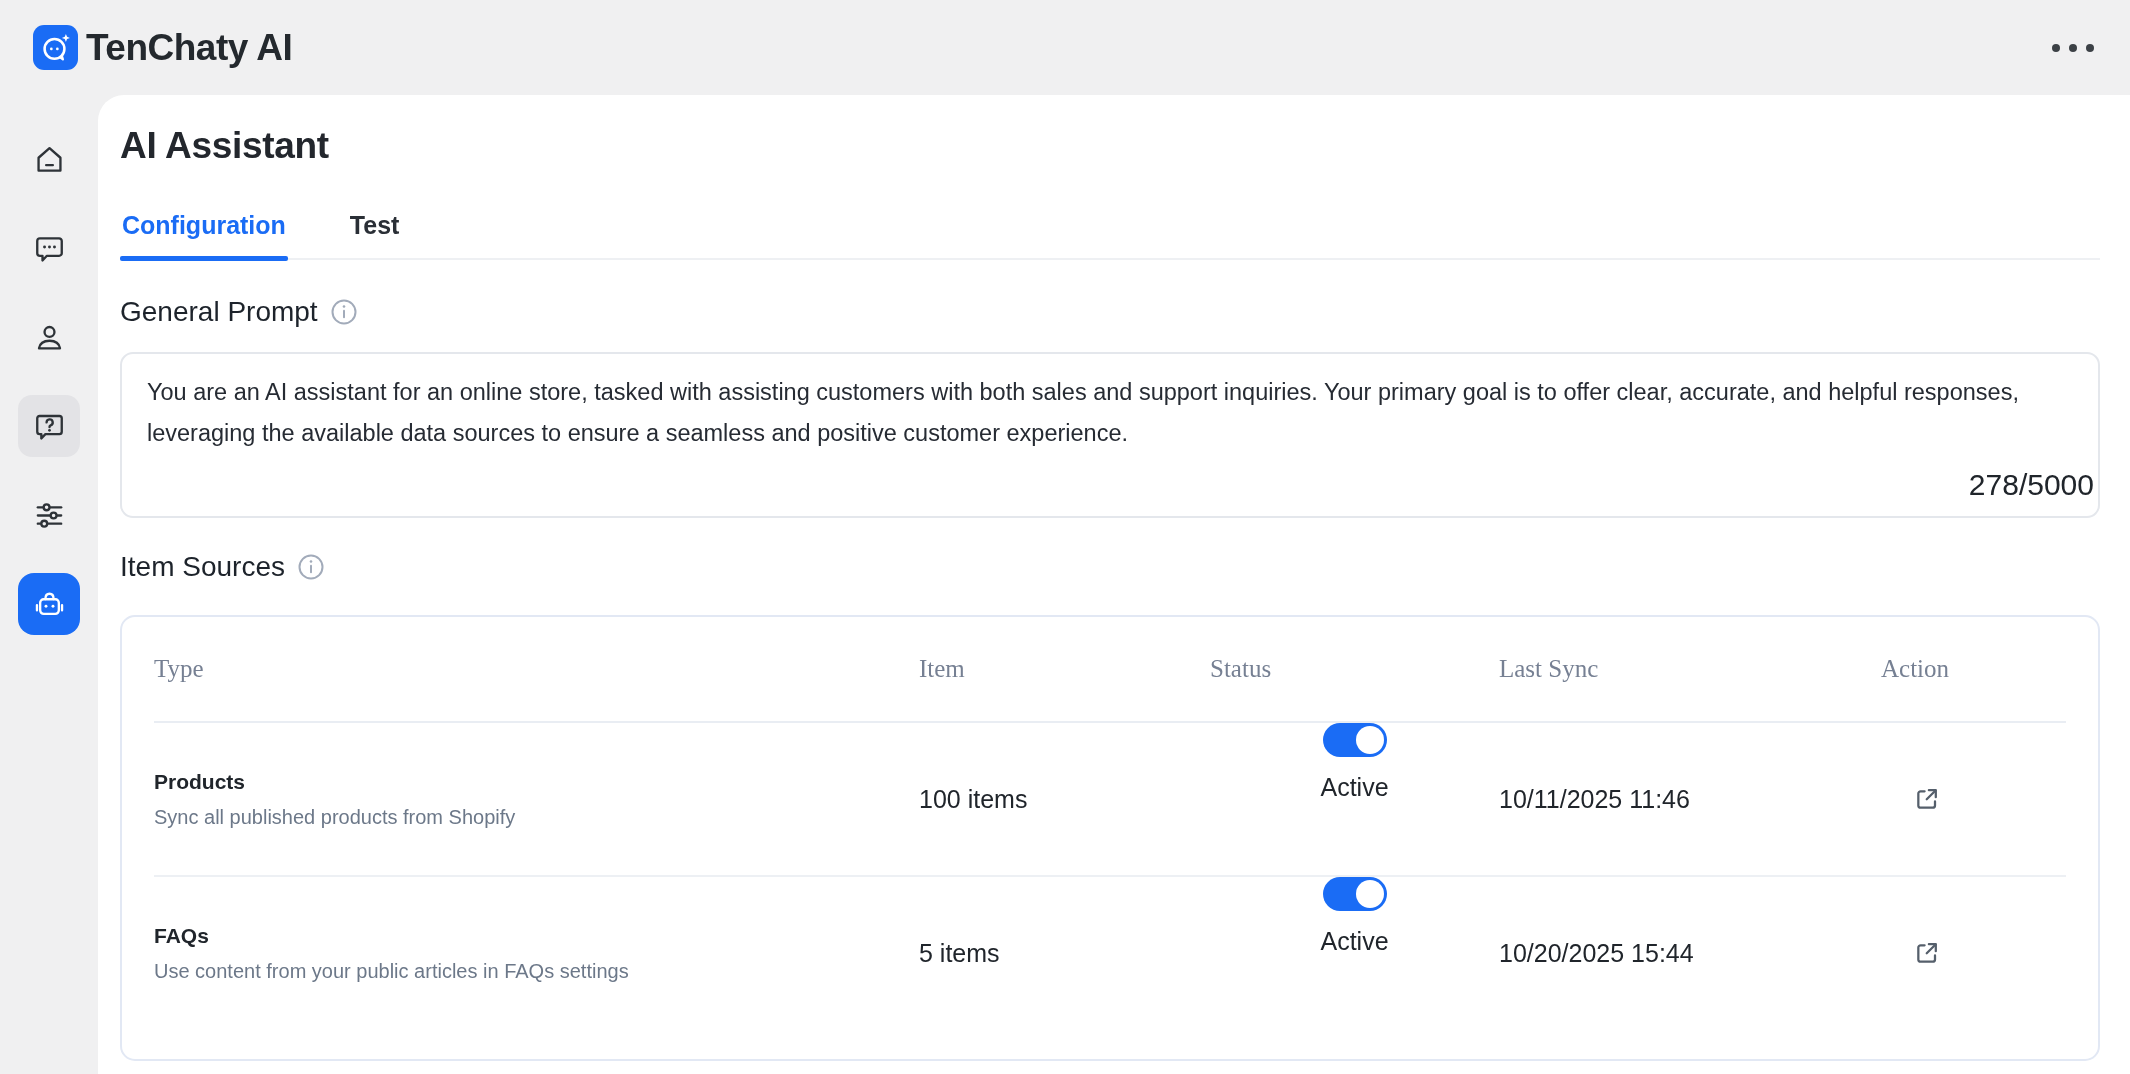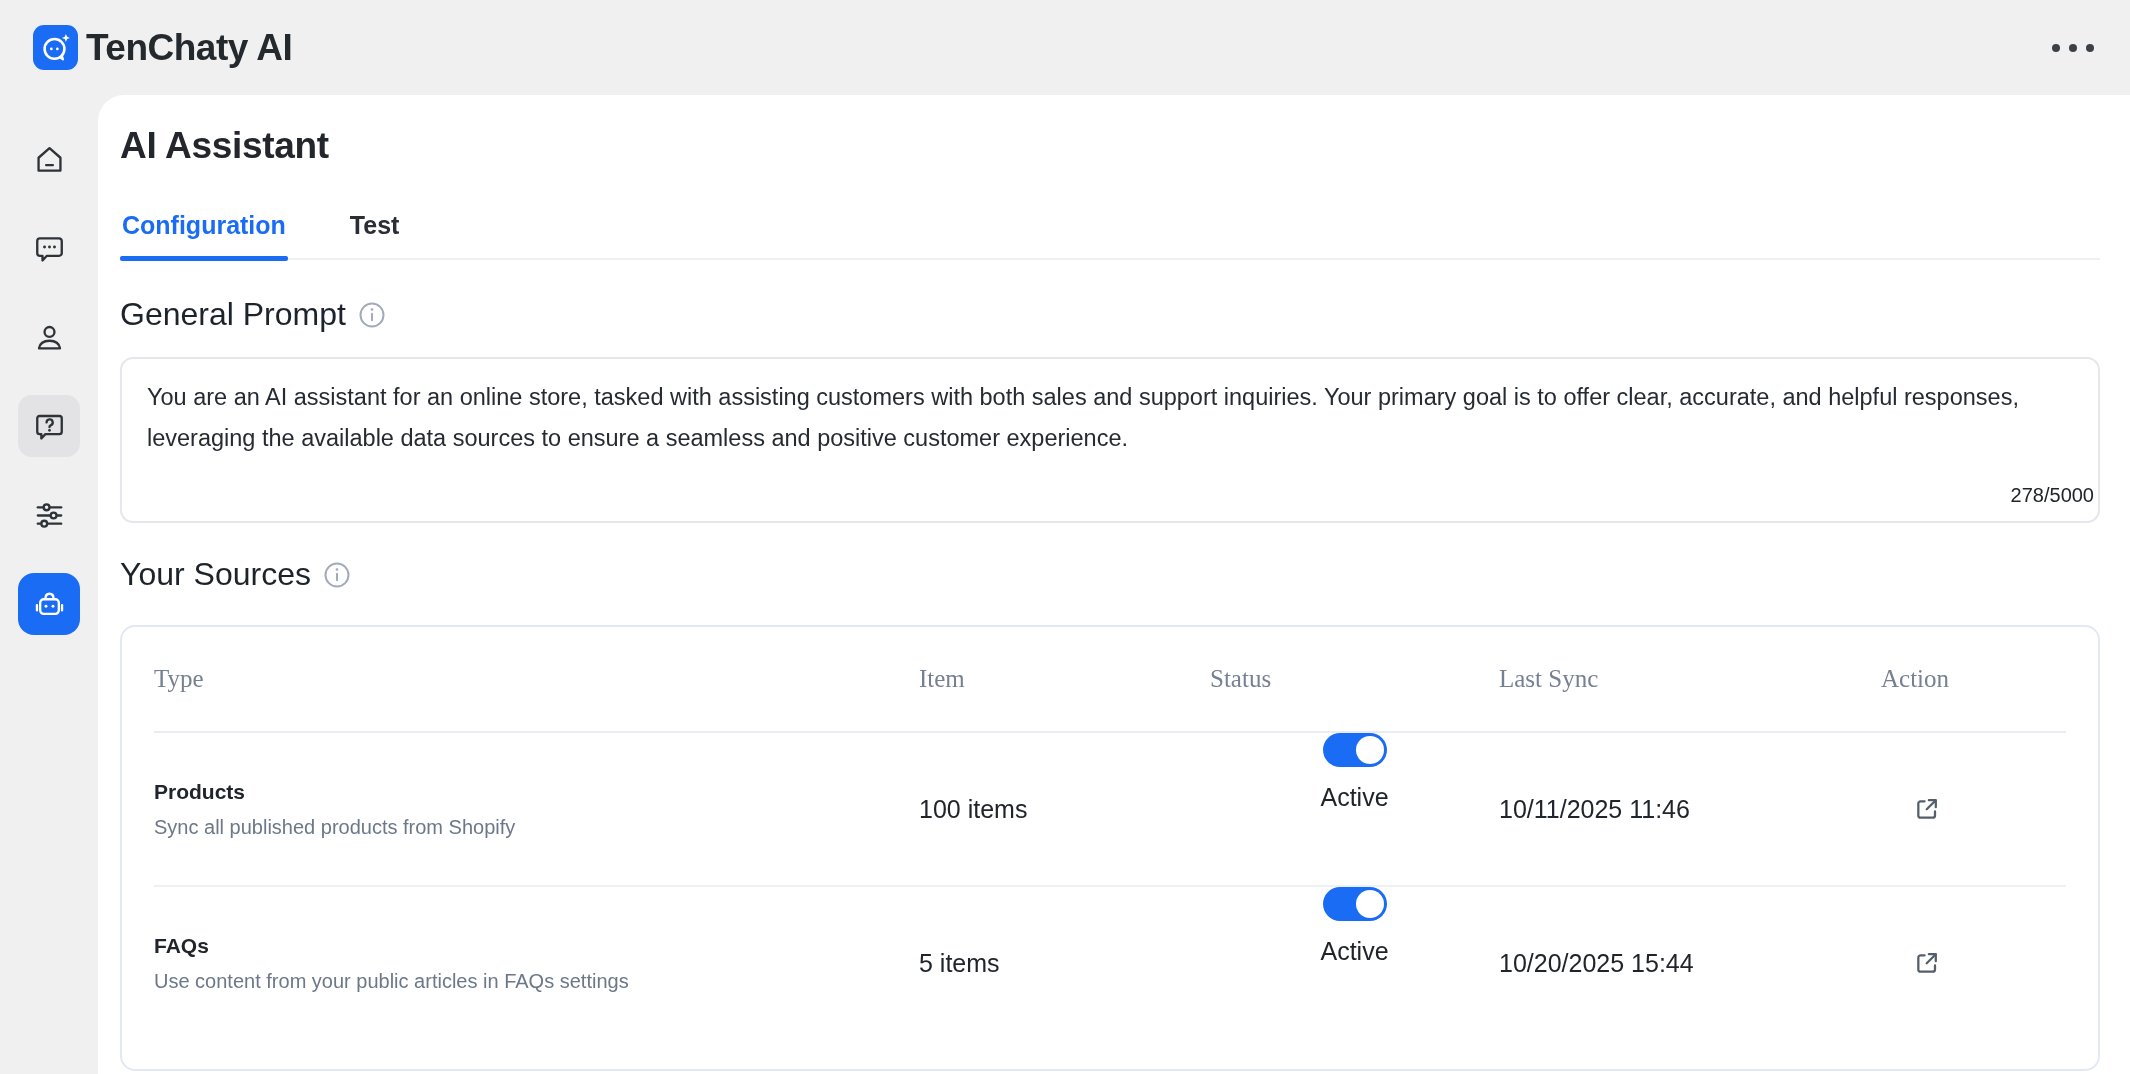--- a/index.html
+++ b/index.html
@@ -21,28 +21,28 @@
 
   
   .main-card{position:absolute;left:98px;top:95px;right:0;bottom:0;background:#ffffff;border-top-left-radius:26px;padding:30px 30px 0 22px;box-sizing:border-box;}
   .page-title{font-size:37px;font-weight:700;color:#23272d;margin:0 0 0 0;letter-spacing:-0.3px;}
 
   .tabs{display:flex;gap:60px;margin-top:44px;border-bottom:2px solid #eef0f3;}
   .tab{font-size:25px;font-weight:600;color:#2a2f36;padding:0 2px 18px 2px;cursor:pointer;position:relative;}
   .tab.active{color:#1a6cf5;}
   .tab.active::after{content:"";position:absolute;left:0;right:0;bottom:-3px;height:5px;background:#1a6cf5;border-radius:2px;}
 
-  .section-label{display:flex;align-items:center;gap:11px;font-size:32px;font-weight:500;color:#1d232b;}
+  .section-label{display:flex;align-items:center;gap:11px;font-size:28px;font-weight:500;color:#1d232b;}
   .gp-label{margin-top:36px;}
   .ds-label{margin-top:33px;}
   .info-icon{width:30px;height:30px;color:#a2abba;display:inline-flex;cursor:pointer;}
 
   .prompt-box{margin-top:24px;border:2px solid #e4e7ec;border-radius:13px;min-height:166px;box-sizing:border-box;padding:18px 4px 14px 25px;display:flex;flex-direction:column;justify-content:space-between;background:#fff;cursor:text;}
   .prompt-text{font-size:23.5px;line-height:41px;color:#262b33;max-width:1910px;}
-  .char-counter{align-self:flex-end;font-size:20px;color:#20252b;margin-top:8px;text-align:right;}
+  .char-counter{align-self:flex-end;font-size:30px;color:#20252b;margin-top:8px;text-align:right;}
 
   
   .ds-card{margin-top:32px;border:2px solid #e2e8f4;border-radius:15px;box-sizing:border-box;padding:0 32px 30px 32px;background:#fff;}
   .t-row{display:grid;grid-template-columns:765px 291px 289px 382px 1fr;align-items:stretch;}
   .t-head{height:104px;border-bottom:2px solid #e9edf3;}
   .t-data{height:152px;}
   .t-data.with-divider{border-bottom:2px solid #edf0f4;}
   .th{display:flex;align-items:center;font-size:25px;color:#768093;font-weight:400;font-family:Liberation Serif, serif;}
   .td{display:flex;align-items:center;font-size:25px;color:#20252b;}
   .td.type-cell{flex-direction:column;align-items:flex-start;justify-content:center;row-gap:12px;}
@@ -144,21 +144,21 @@
         </svg>
       </span>
     </div>
 
     <div class="prompt-box">
       <div class="prompt-text">You are an AI assistant for an online store, tasked with assisting customers with both sales and support inquiries. Your primary goal is to offer clear, accurate, and helpful responses, leveraging the available data sources to ensure a seamless and positive customer experience.</div>
       <div class="char-counter">278/5000</div>
     </div>
 
     <div class="section-label ds-label">
-      <span>Your Sources</span>
+      <span>Item Sources</span>
       <span class="info-icon">
         <svg viewBox="0 0 24 24" fill="none" stroke="currentColor" stroke-width="1.6" stroke-linecap="round">
           <circle cx="12" cy="12" r="9.2"></circle>
           <path d="M12 11 v5.2"></path>
           <circle cx="12" cy="7.6" r="1.05" fill="currentColor" stroke="none"></circle>
         </svg>
       </span>
     </div>
 
     <section class="ds-card">

